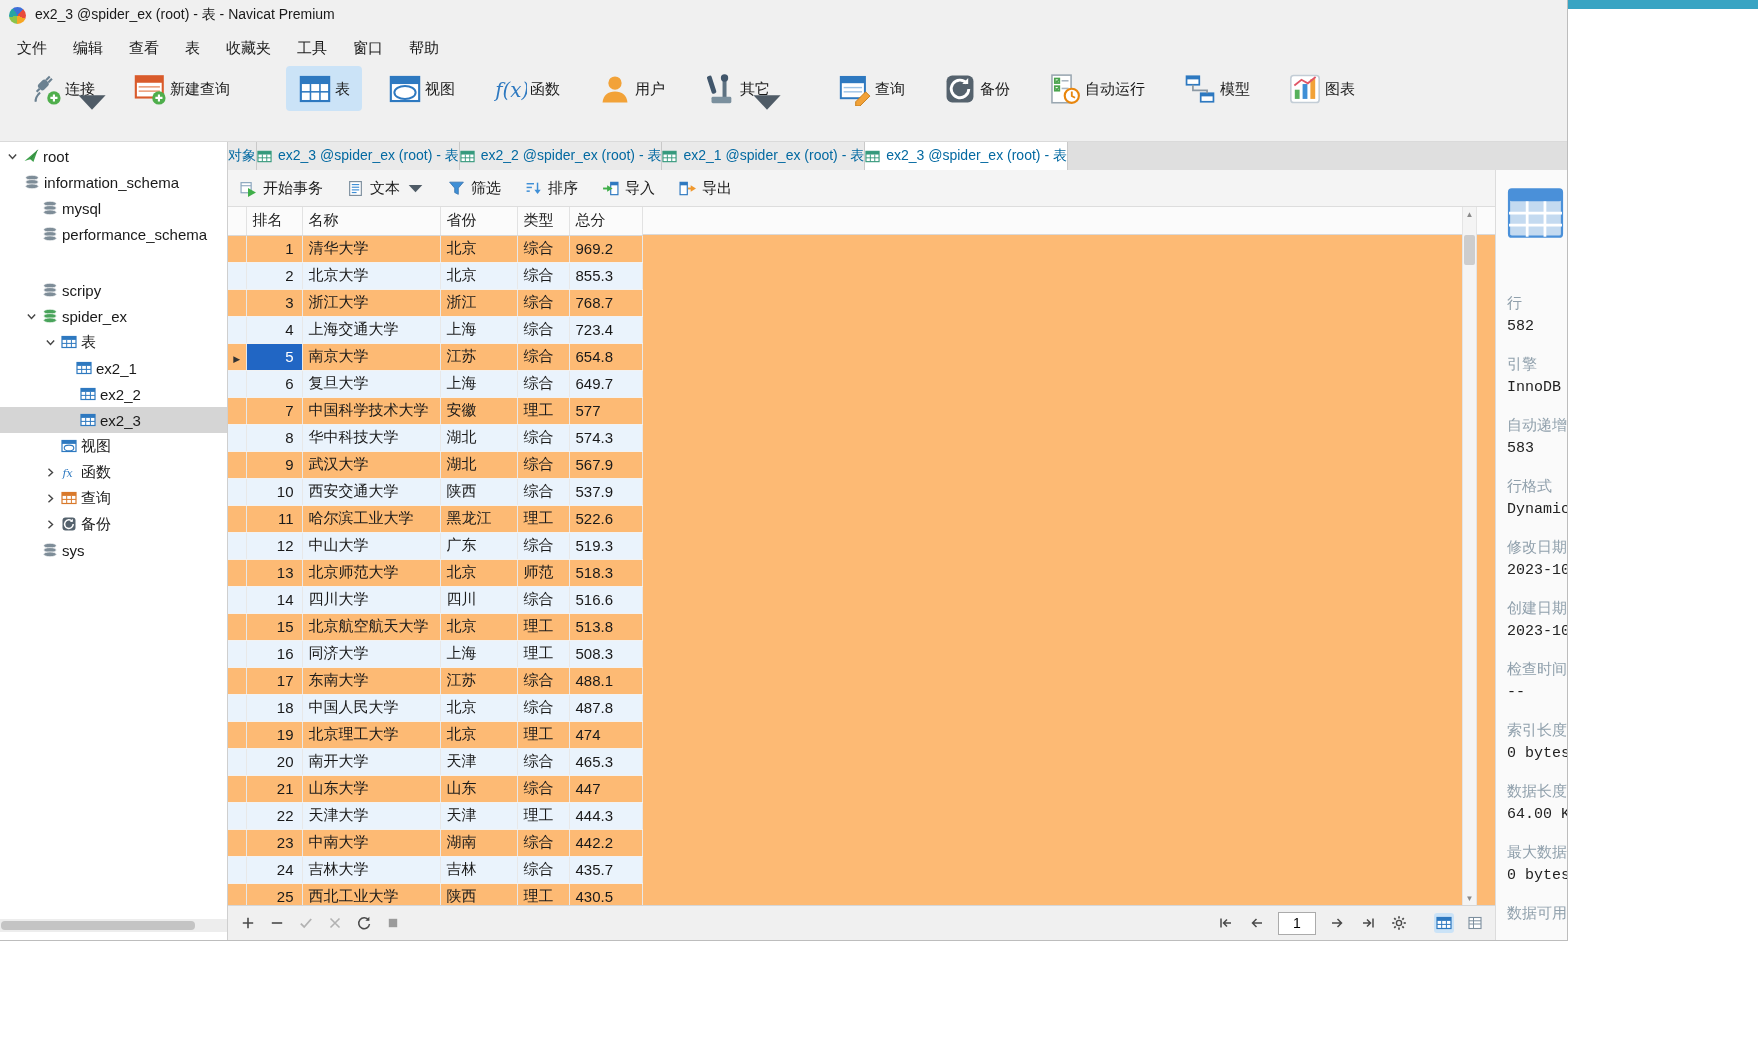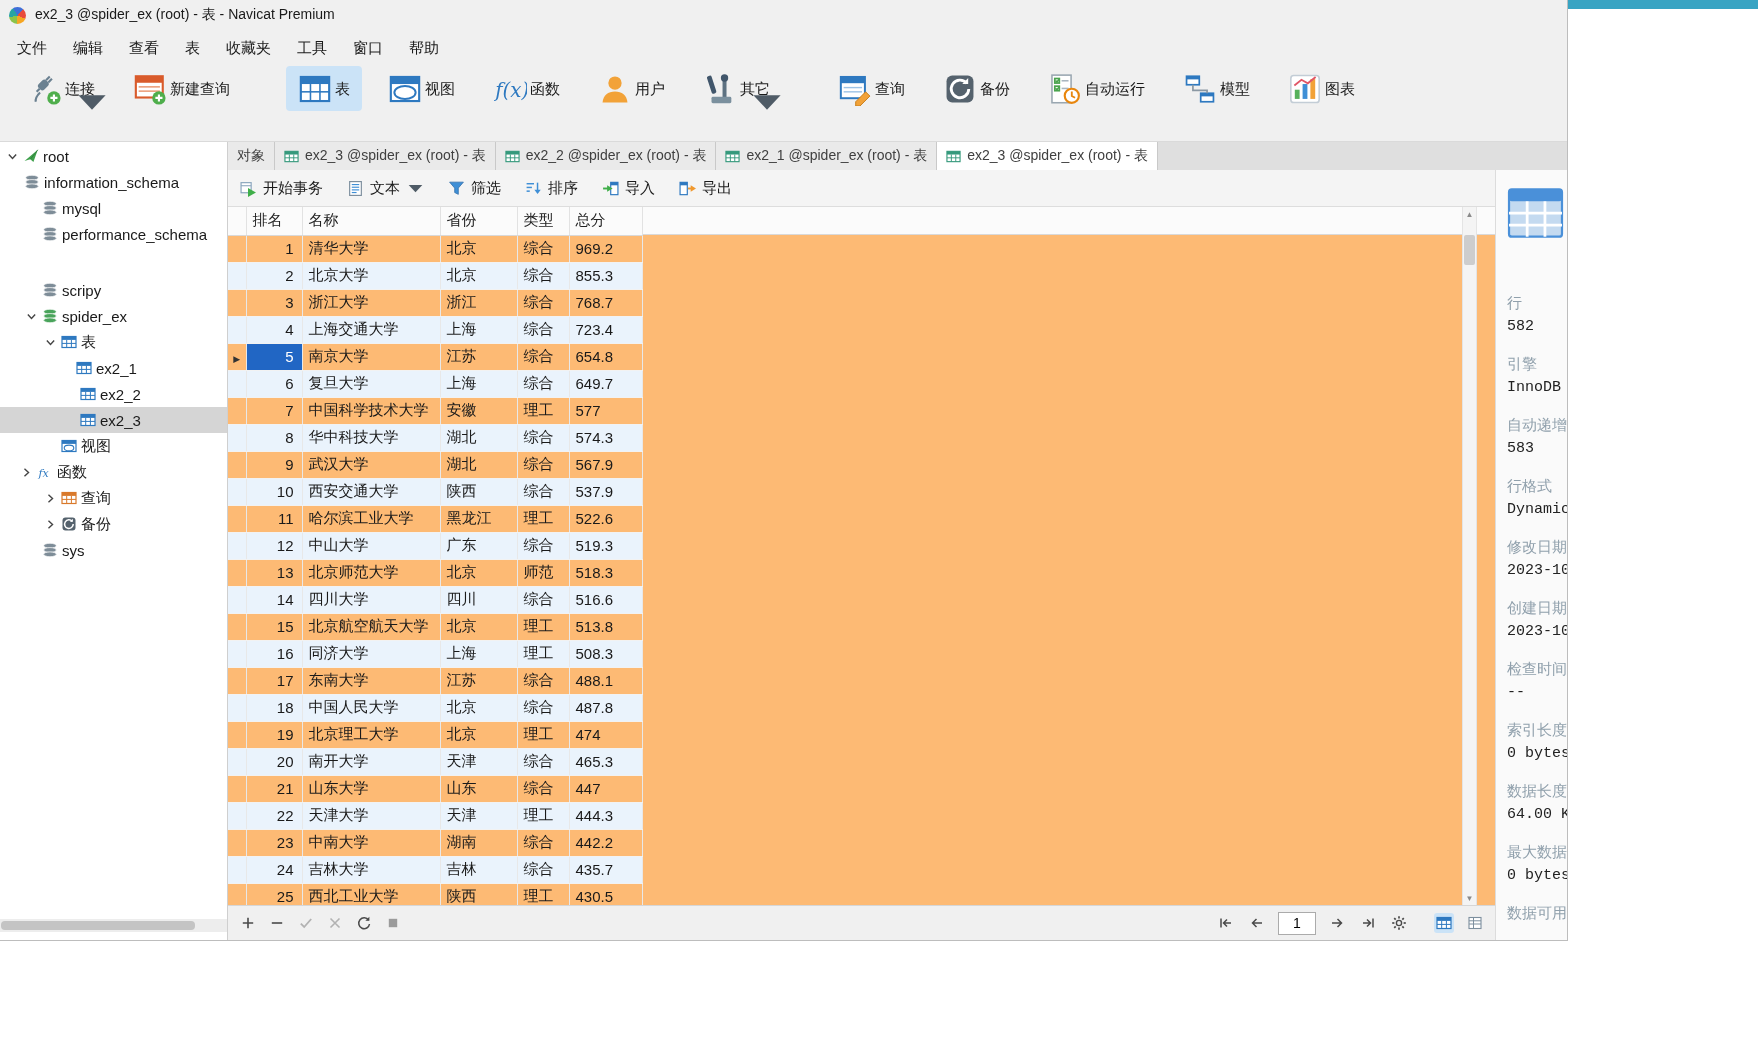--- a/index.html
+++ b/index.html
@@ -31,21 +31,21 @@
 .tree{font-size:15px;padding-top:1px;}
 .tree-row{display:flex;align-items:center;height:26px;gap:4px;white-space:nowrap;overflow:hidden;}
 .tree-row.selected{background:#d5d5d5;}
 .chev{width:13px;height:13px;flex:none;}
 .tree-icon{width:16px;height:16px;flex:none;}
 .sidebar-hscroll{position:absolute;left:0;bottom:8px;width:100%;height:13px;background:#ededed;}
 .sidebar-hscroll .hthumb{position:absolute;left:1px;top:2px;width:194px;height:9px;background:#c4c4c4;border-radius:4px;}
 
 .right-region{flex:1;display:flex;flex-direction:column;min-width:0;}
 .tabstrip{height:28px;flex:none;display:flex;background:#dfdfdf;}
-.tab{display:flex;align-items:center;gap:6px;padding:0 9px;font-size:14px;background:#eaeaea;border-right:1px solid #c9c9c9;color:#404040;white-space:nowrap;}
+.tab{display:flex;align-items:center;gap:6px;padding:0 0;font-size:14px;background:#eaeaea;border-right:1px solid #c9c9c9;color:#0369a1;white-space:nowrap;}
 .tab .icon{width:15px;height:15px;}
 .tab.active{background:#ffffff;}
 
 .body-row{flex:1;display:flex;min-height:0;}
 .grid-col{flex:1;display:flex;flex-direction:column;min-width:0;background:#fff;}
 .table-toolbar{height:37px;flex:none;display:flex;align-items:center;gap:24px;padding:0 12px;font-size:15px;background:#f4f4f4;border-bottom:1px solid #dddddd;}
 .tt-btn{display:flex;align-items:center;gap:6px;white-space:nowrap;}
 .tt-btn .icon{width:17px;height:17px;}
 .tt-caret{width:8px;height:8px;margin-left:1px;}
 
@@ -425,21 +425,21 @@
               <span class="chev"></span>
               <span class="icon tree-icon">
                 <svg viewBox="0 0 16 16">
                   <rect x="1" y="2.5" width="14" height="11" fill="#fff" stroke="#2e79c0" stroke-width="1.2"></rect>
                   <rect x="1" y="2.5" width="14" height="3.4" fill="#2e79c0"></rect>
                   <ellipse cx="8" cy="10" rx="4.8" ry="2.9" fill="#fff" stroke="#2e79c0" stroke-width="1.1"></ellipse>
                 </svg>
               </span>
               <span class="tree-label">视图</span>
             </div>
-            <div class="tree-row" style="padding-left: 20px;">
+            <div class="tree-row" style="padding-left: 44px;">
               <span class="icon chev">
                 <svg viewBox="0 0 16 16">
                   <path d="M5.5 3.5l5 4.5-5 4.5" fill="none" stroke="#444" stroke-width="1.7"></path>
                 </svg>
               </span>
               <span class="icon tree-icon">
                 <svg viewBox="0 0 16 16">
                   <text x="1.5" y="12.5" font-size="11" font-style="italic" font-family="'DejaVu Serif',serif" fill="#2e79c0">fx</text>
                 </svg>
               </span>

